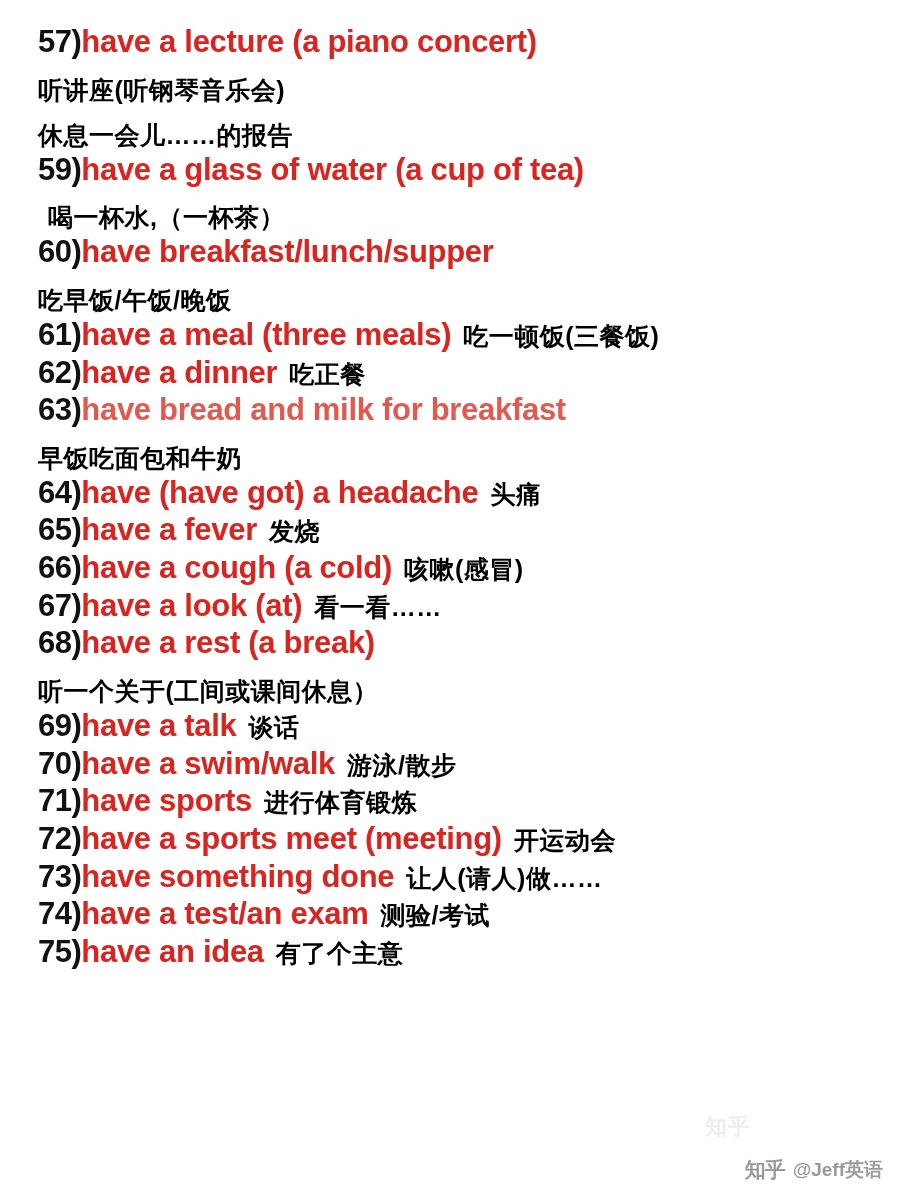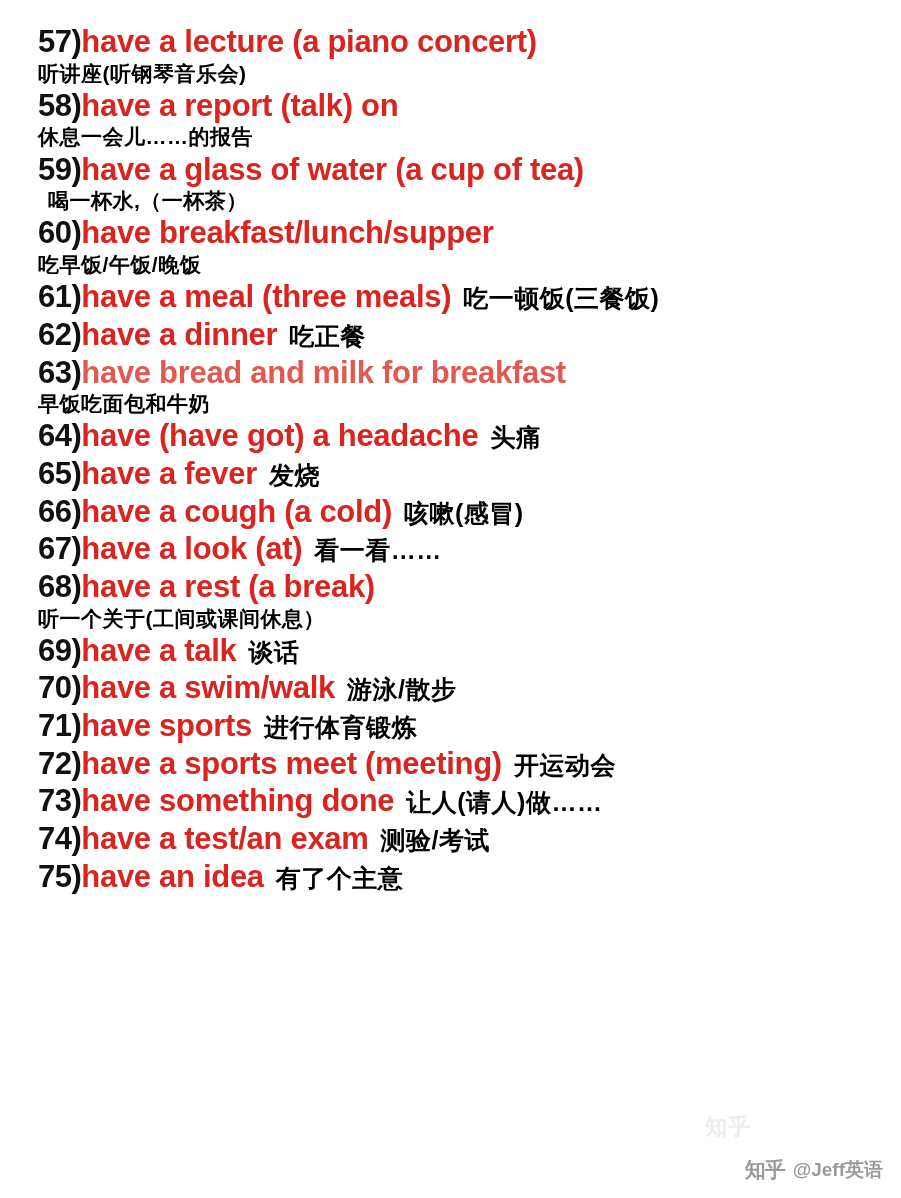--- a/index.html
+++ b/index.html
@@ -55,24 +55,24 @@
     color: #000000;
     font-weight: bold;
     font-size: 25px;
     margin-left: 12px;
     letter-spacing: 0.5px;
   }
   .cn-line {
     display: block;
     color: #000000;
     font-weight: bold;
-    font-size: 21px;
+    font-size: 25px;
     letter-spacing: 0.5px;
     line-height: 1.2;
-    margin: 1px 0 2px 0;
+    margin: 15px 0 2px 0;
   }
   .cn-line.indent {
     padding-left: 10px;
   }
   .watermark {
     position: absolute;
     right: 18px;
     bottom: 14px;
     display: flex;
     align-items: center;
@@ -101,21 +101,20 @@
 </head>
 <body>
 
 <div class="page">
   <div id="entries">
       <div class="entry">
         <div class="line en"><span class="num">57)</span><span class="en-text">have a lecture (a piano concert)</span></div>
         <div class="cn-line">听讲座(听钢琴音乐会)</div>
       </div>
       <div class="entry">
-        <div class="line en"><span class="num">58)</span><span class="en-text">have a report (talk) on</span></div>
         <div class="cn-line">休息一会儿……的报告</div>
       </div>
       <div class="entry">
         <div class="line en"><span class="num">59)</span><span class="en-text">have a glass of water (a cup of tea)</span></div>
         <div class="cn-line indent">喝一杯水,（一杯茶）</div>
       </div>
       <div class="entry">
         <div class="line en"><span class="num">60)</span><span class="en-text">have breakfast/lunch/supper</span></div>
         <div class="cn-line">吃早饭/午饭/晚饭</div>
       </div>

